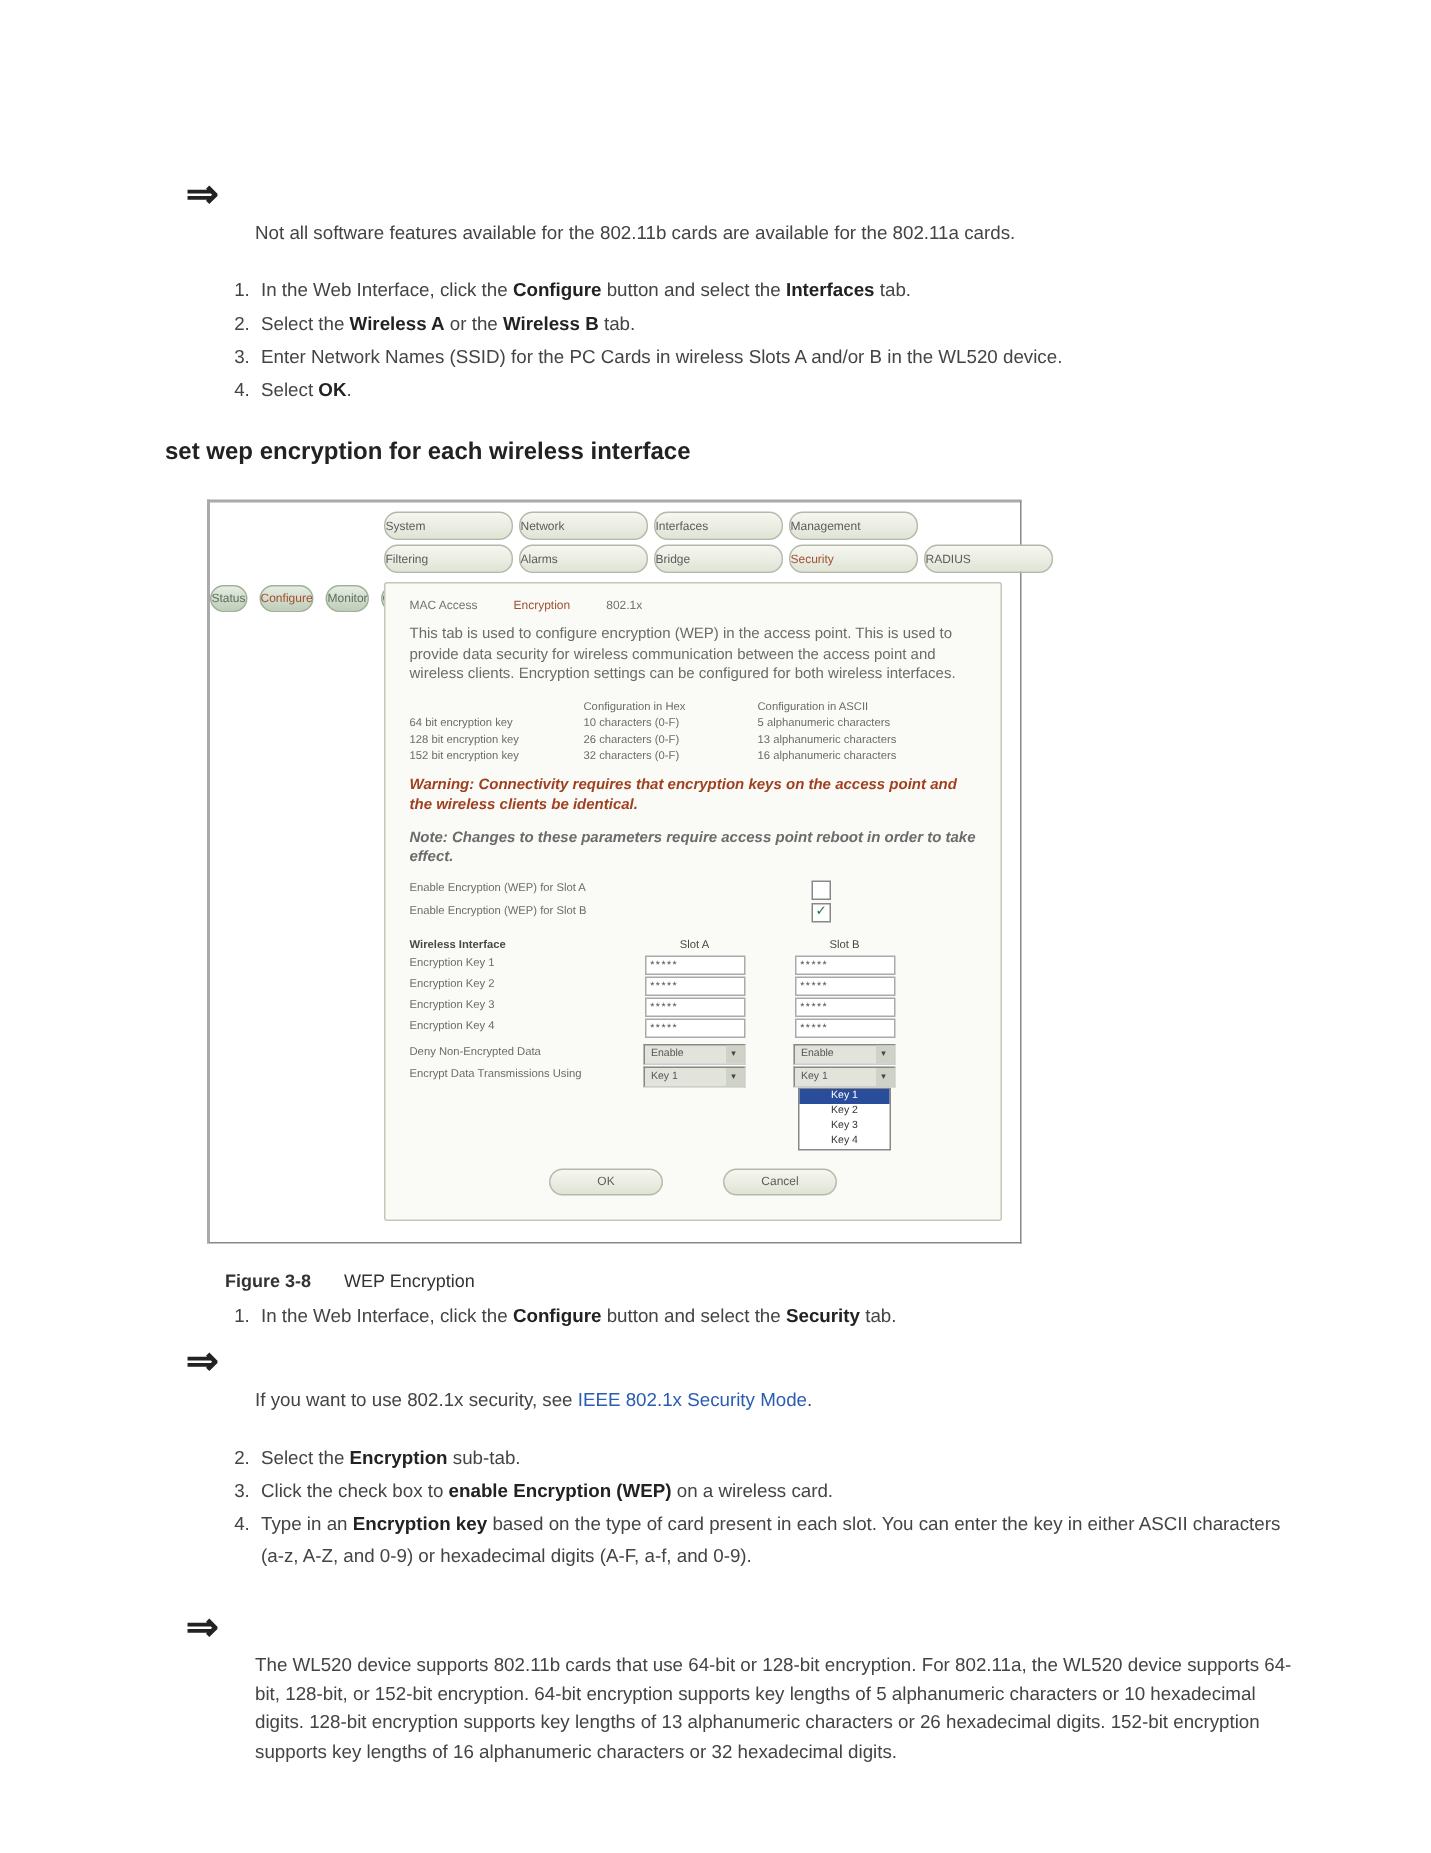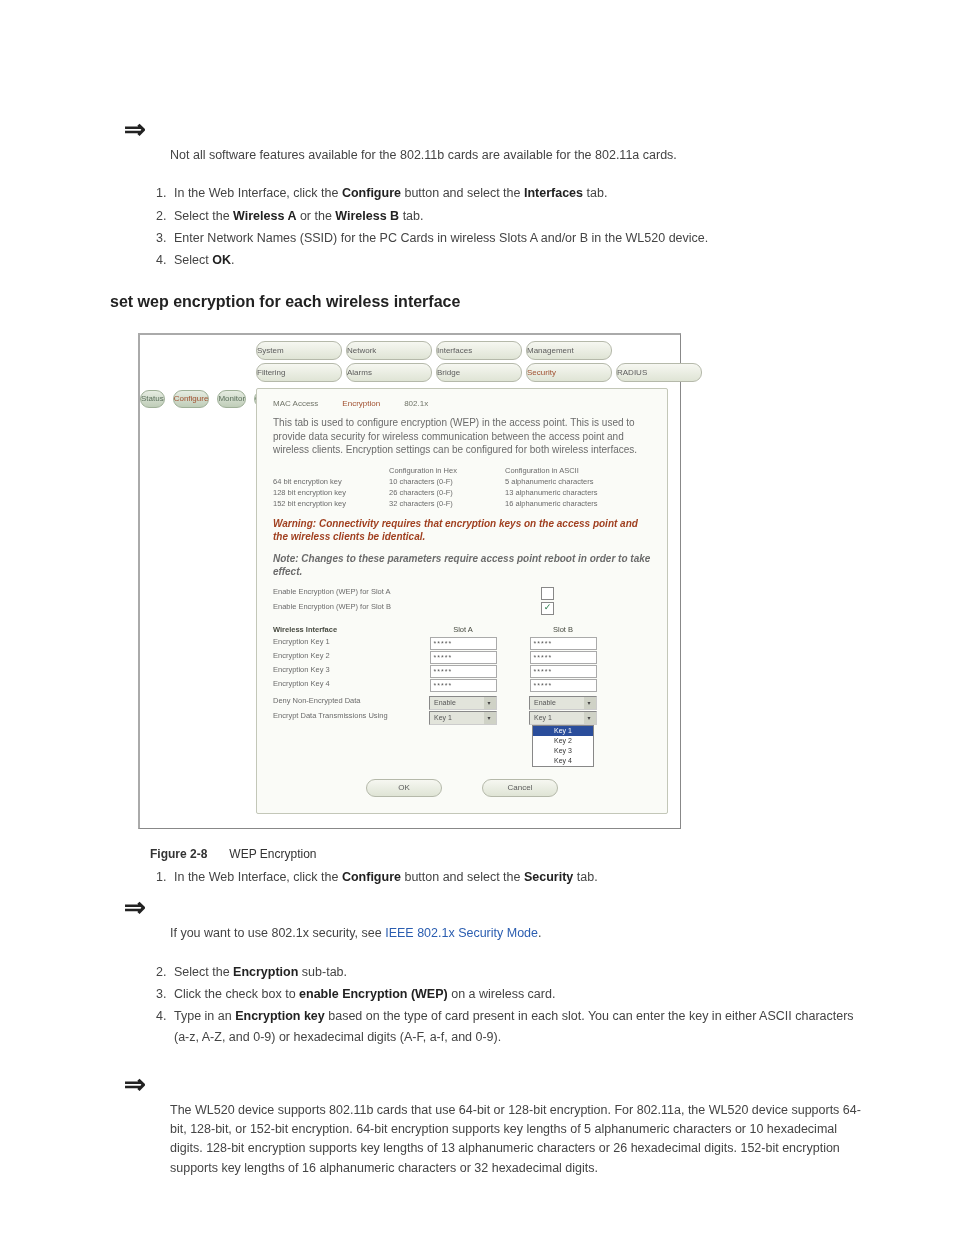--- a/index.html
+++ b/index.html
@@ -339,21 +339,21 @@
           <div class="btn-row">
             <div class="rnd-btn">OK</div>
             <div class="rnd-btn">Cancel</div>
           </div>
         </div>
       </div>
     </div>
   </div>
 
   <div class="figure-caption">
-    <span class="fig-label">Figure 2-8</span><span>WEP Encryption</span>
+    <span class="fig-label">Figure 3-8</span><span>WEP Encryption</span>
   </div>
 
   <ol class="steps" style="margin-bottom:4px">
     <li><span>In the Web Interface, click the </span><span class="bold">Configure</span><span> button and select the </span><span class="bold">Security</span><span> tab.</span></li>
   </ol>
 
   <div class="arrow-icon">⇒</div>
   <div class="indent-note">
     <span>If you want to use 802.1x security, see </span><a class="link">IEEE 802.1x Security Mode</a><span>.</span>
   </div>

